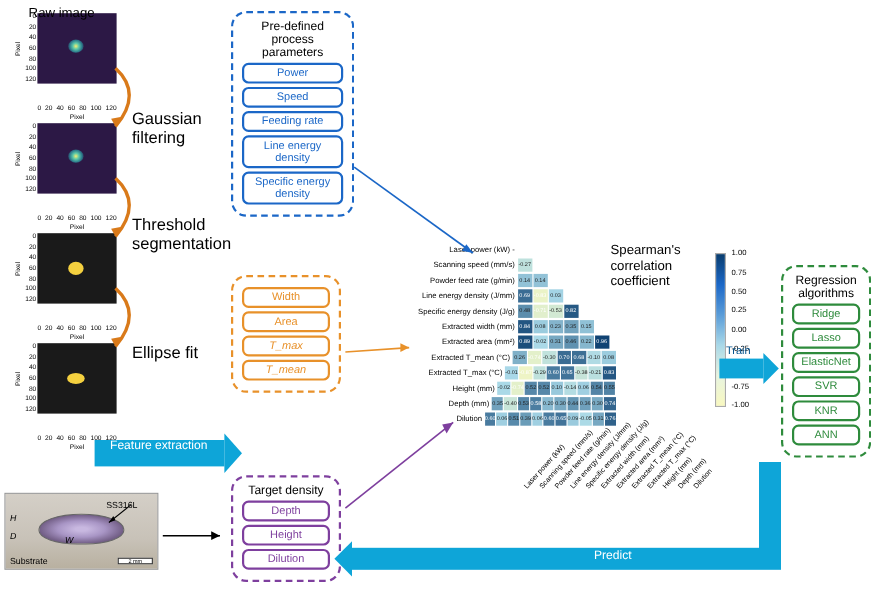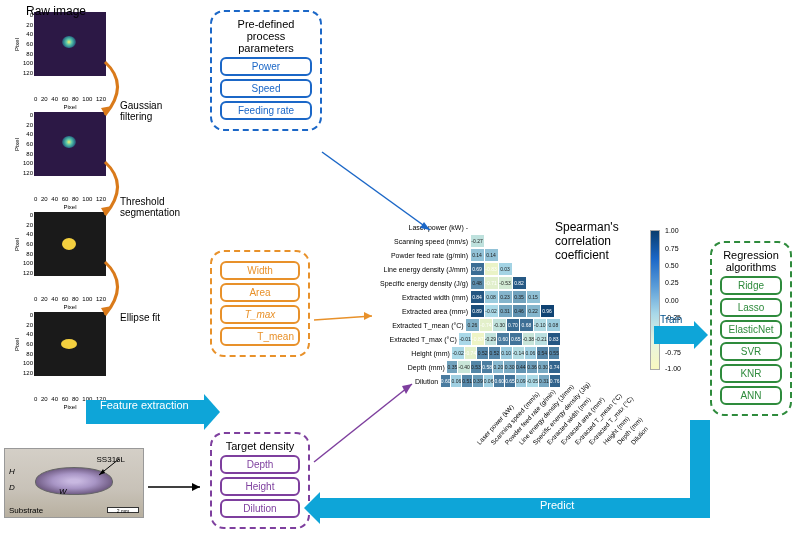--- a/index.html
+++ b/index.html
@@ -1,18 +1,18 @@
 <!DOCTYPE html>
 <html><head>
 <meta charset="utf-8">
 <style>
 * { margin: 0; padding: 0; box-sizing: border-box; }
 body { font-family: Arial, sans-serif; width: 800px; height: 548px; position: relative; background: #fff; overflow: hidden; }
 
-.label { position: absolute; font-size: 10px; }
+.label { position: absolute; font-size: 15px; }
 .label-xs { font-size: 8px; }
 
 
 .img-panel { position: absolute; width: 88px; height: 78px; }
 .img-box { width: 72px; height: 64px; background: #2c1845; margin-left: 16px; position: relative; }
 .axis-y { position: absolute; left: 0; top: 0; width: 16px; height: 64px; display: flex; flex-direction: column; justify-content: space-between; font-size: 6px; text-align: right; }
 .axis-y span { padding-right: 1px; }
 .axis-x { position: absolute; left: 16px; bottom: -12px; width: 72px; display: flex; justify-content: space-between; font-size: 6px; }
 .axis-label-x { position: absolute; left: 16px; bottom: -20px; width: 72px; text-align: center; font-size: 6px; }
 .axis-label-y { position: absolute; left: -4px; top: 0; height: 64px; writing-mode: vertical-rl; transform: rotate(180deg); font-size: 6px; text-align: center; }
@@ -183,27 +183,29 @@
 <svg class="svg-arrow" style="left:100px; top:260px; width:50px; height:60px;">
     <path d="M5,2 Q30,25 5,55" stroke="#d97a1a" stroke-width="3" fill="none"></path>
     <polygon points="5,55 12,46 1,48" fill="#d97a1a"></polygon>
   </svg>
 
 <div class="box-group box-blue" style="left:210px; top:10px; width:112px;">
   <div class="box-title" style="color:#000;">Pre-defined process parameters</div>
   <div class="item item-blue">Power</div>
   <div class="item item-blue">Speed</div>
   <div class="item item-blue">Feeding rate</div>
+  <div class="item item-blue">Line energy density</div>
+  <div class="item item-blue">Specific energy density</div>
 </div>
 
 <div class="box-group box-orange" style="left:210px; top:250px; width:100px;">
   <div class="item item-orange">Width</div>
   <div class="item item-orange">Area</div>
   <div class="item item-orange" style="font-style:italic;">T_max</div>
-  <div class="item item-orange" style="text-align:right;">T_mean</div>
+  <div class="item item-orange" style="font-style:italic;">T_mean</div>
 </div>
 
 <div class="box-group box-purple" style="left:210px; top:432px; width:100px;">
   <div class="box-title" style="color:#000;">Target density</div>
   <div class="item item-purple">Depth</div>
   <div class="item item-purple">Height</div>
   <div class="item item-purple">Dilution</div>
 </div>
 
 <div class="box-group box-green" style="left:710px; top:212px; width:82px;margin-top:29px;">

